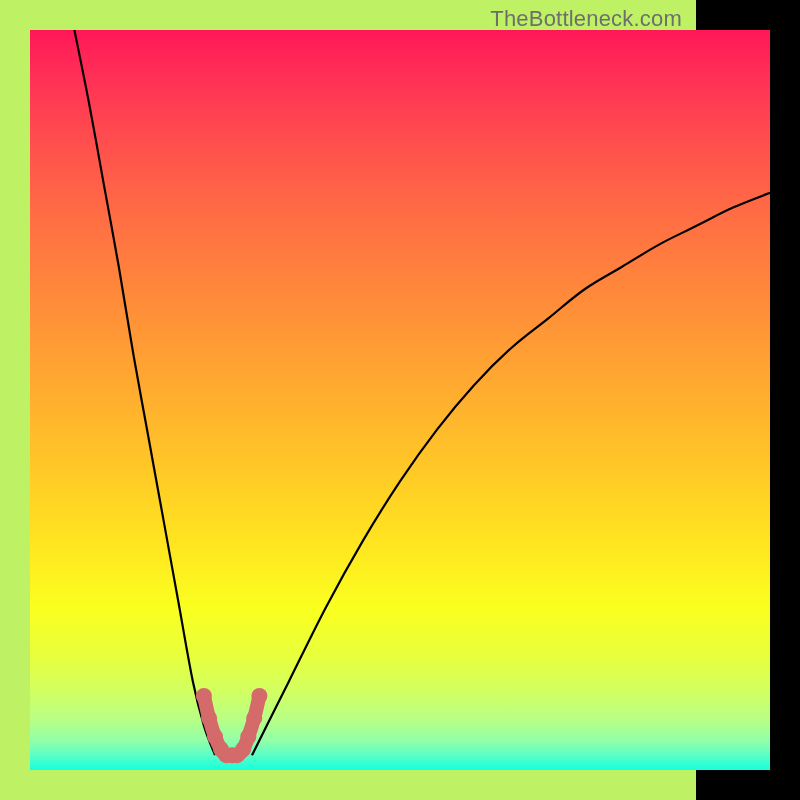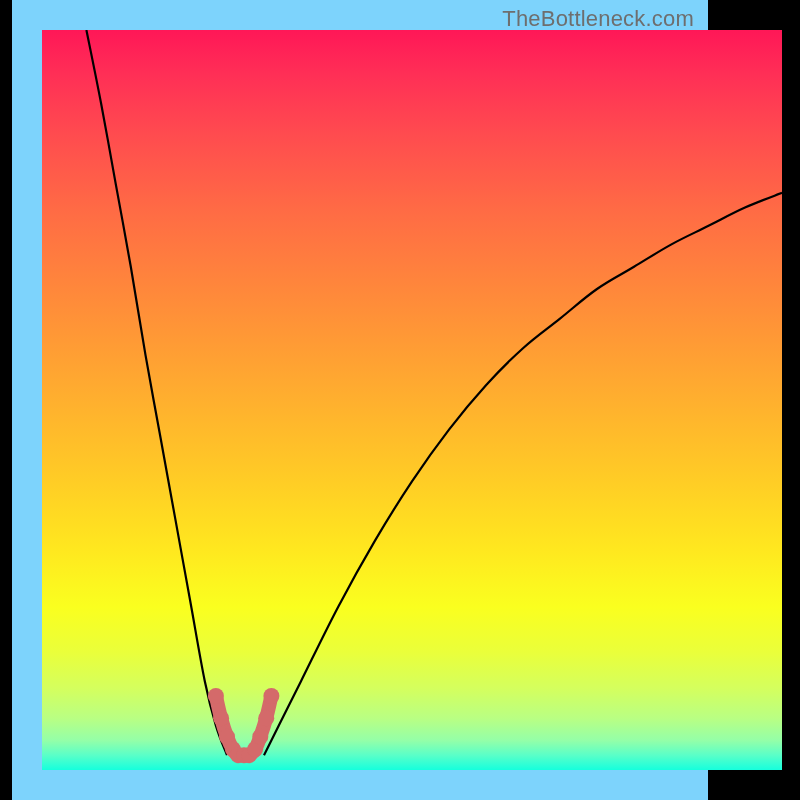--- a/index.html
+++ b/index.html
@@ -6,24 +6,24 @@
     margin: 0;
     padding: 0;
     width: 800px;
     height: 800px;
     background: #000;
     overflow: hidden;
     font-family: Arial, Helvetica, sans-serif;
   }
   .frame {
     position: absolute;
-    left: 12px; top: 0;
+    left: 0; top: 0;
     width: 696px;
     height: 800px;
-    background: #7dd3fc;
+    background: #bef264;
   }
   .plot {
     position: absolute;
     left: 30px;
     top: 30px;
     width: 740px;
     height: 740px;
     overflow: hidden;
   }
   .gradient {

